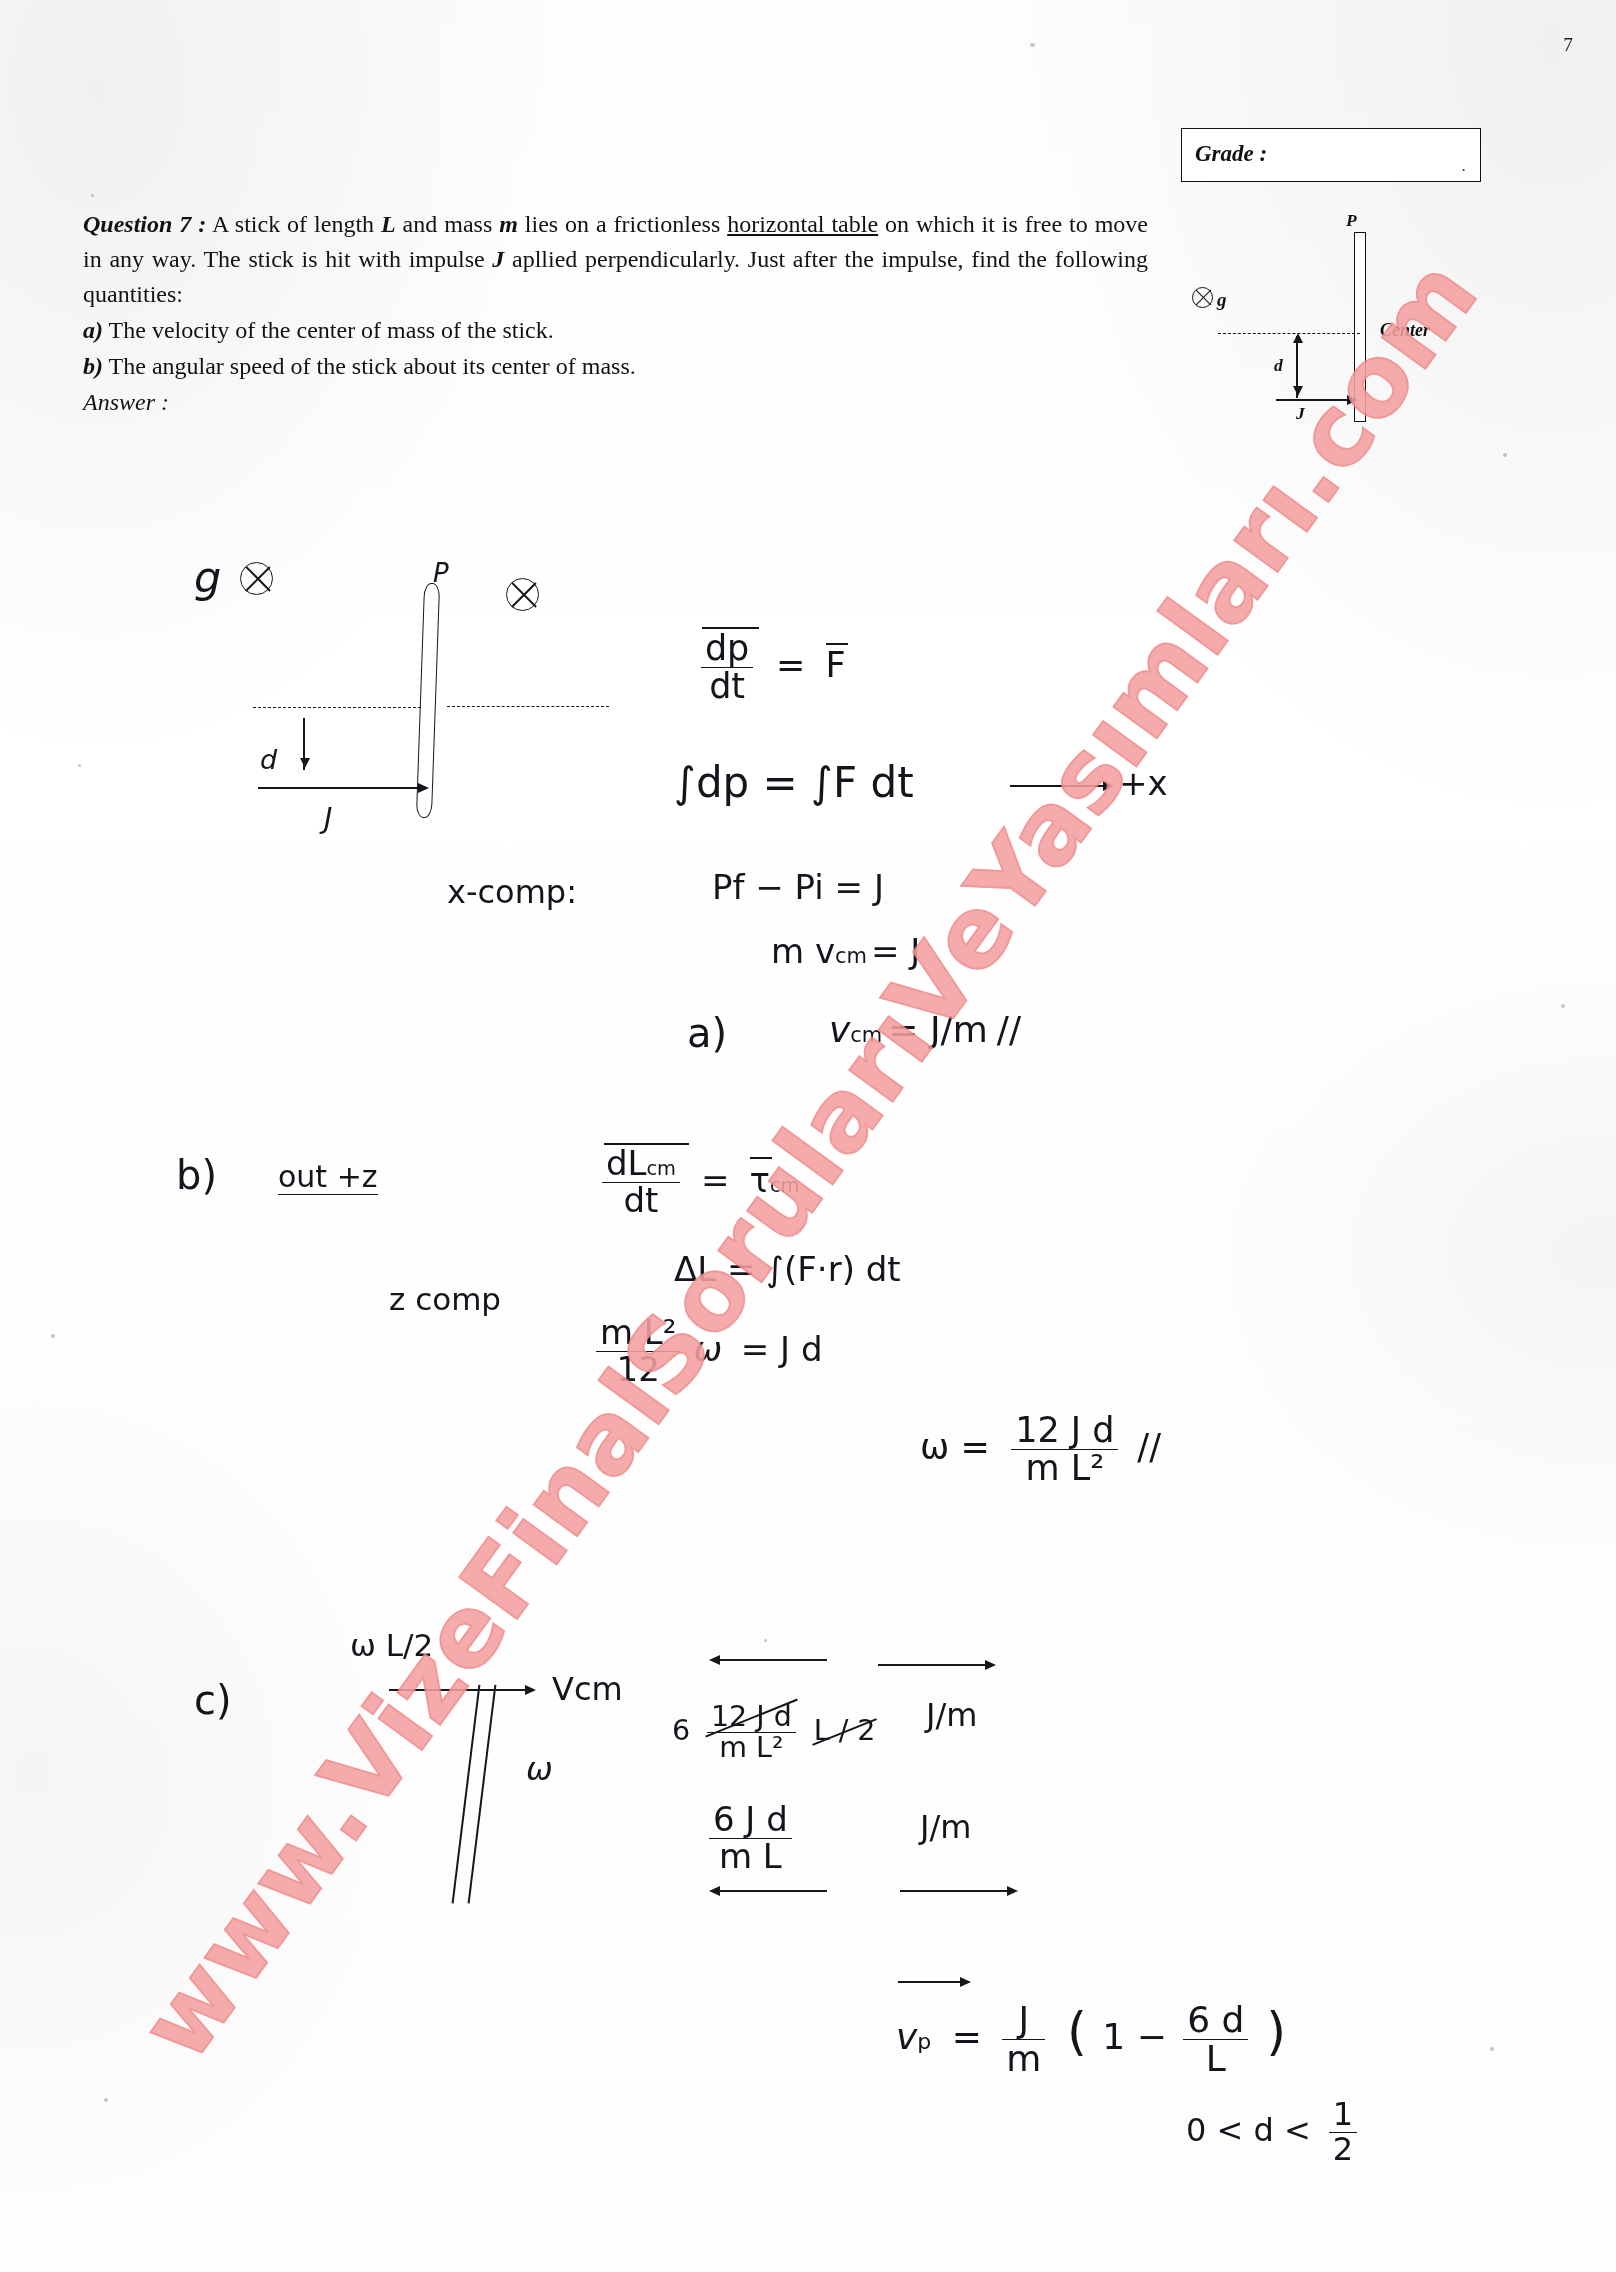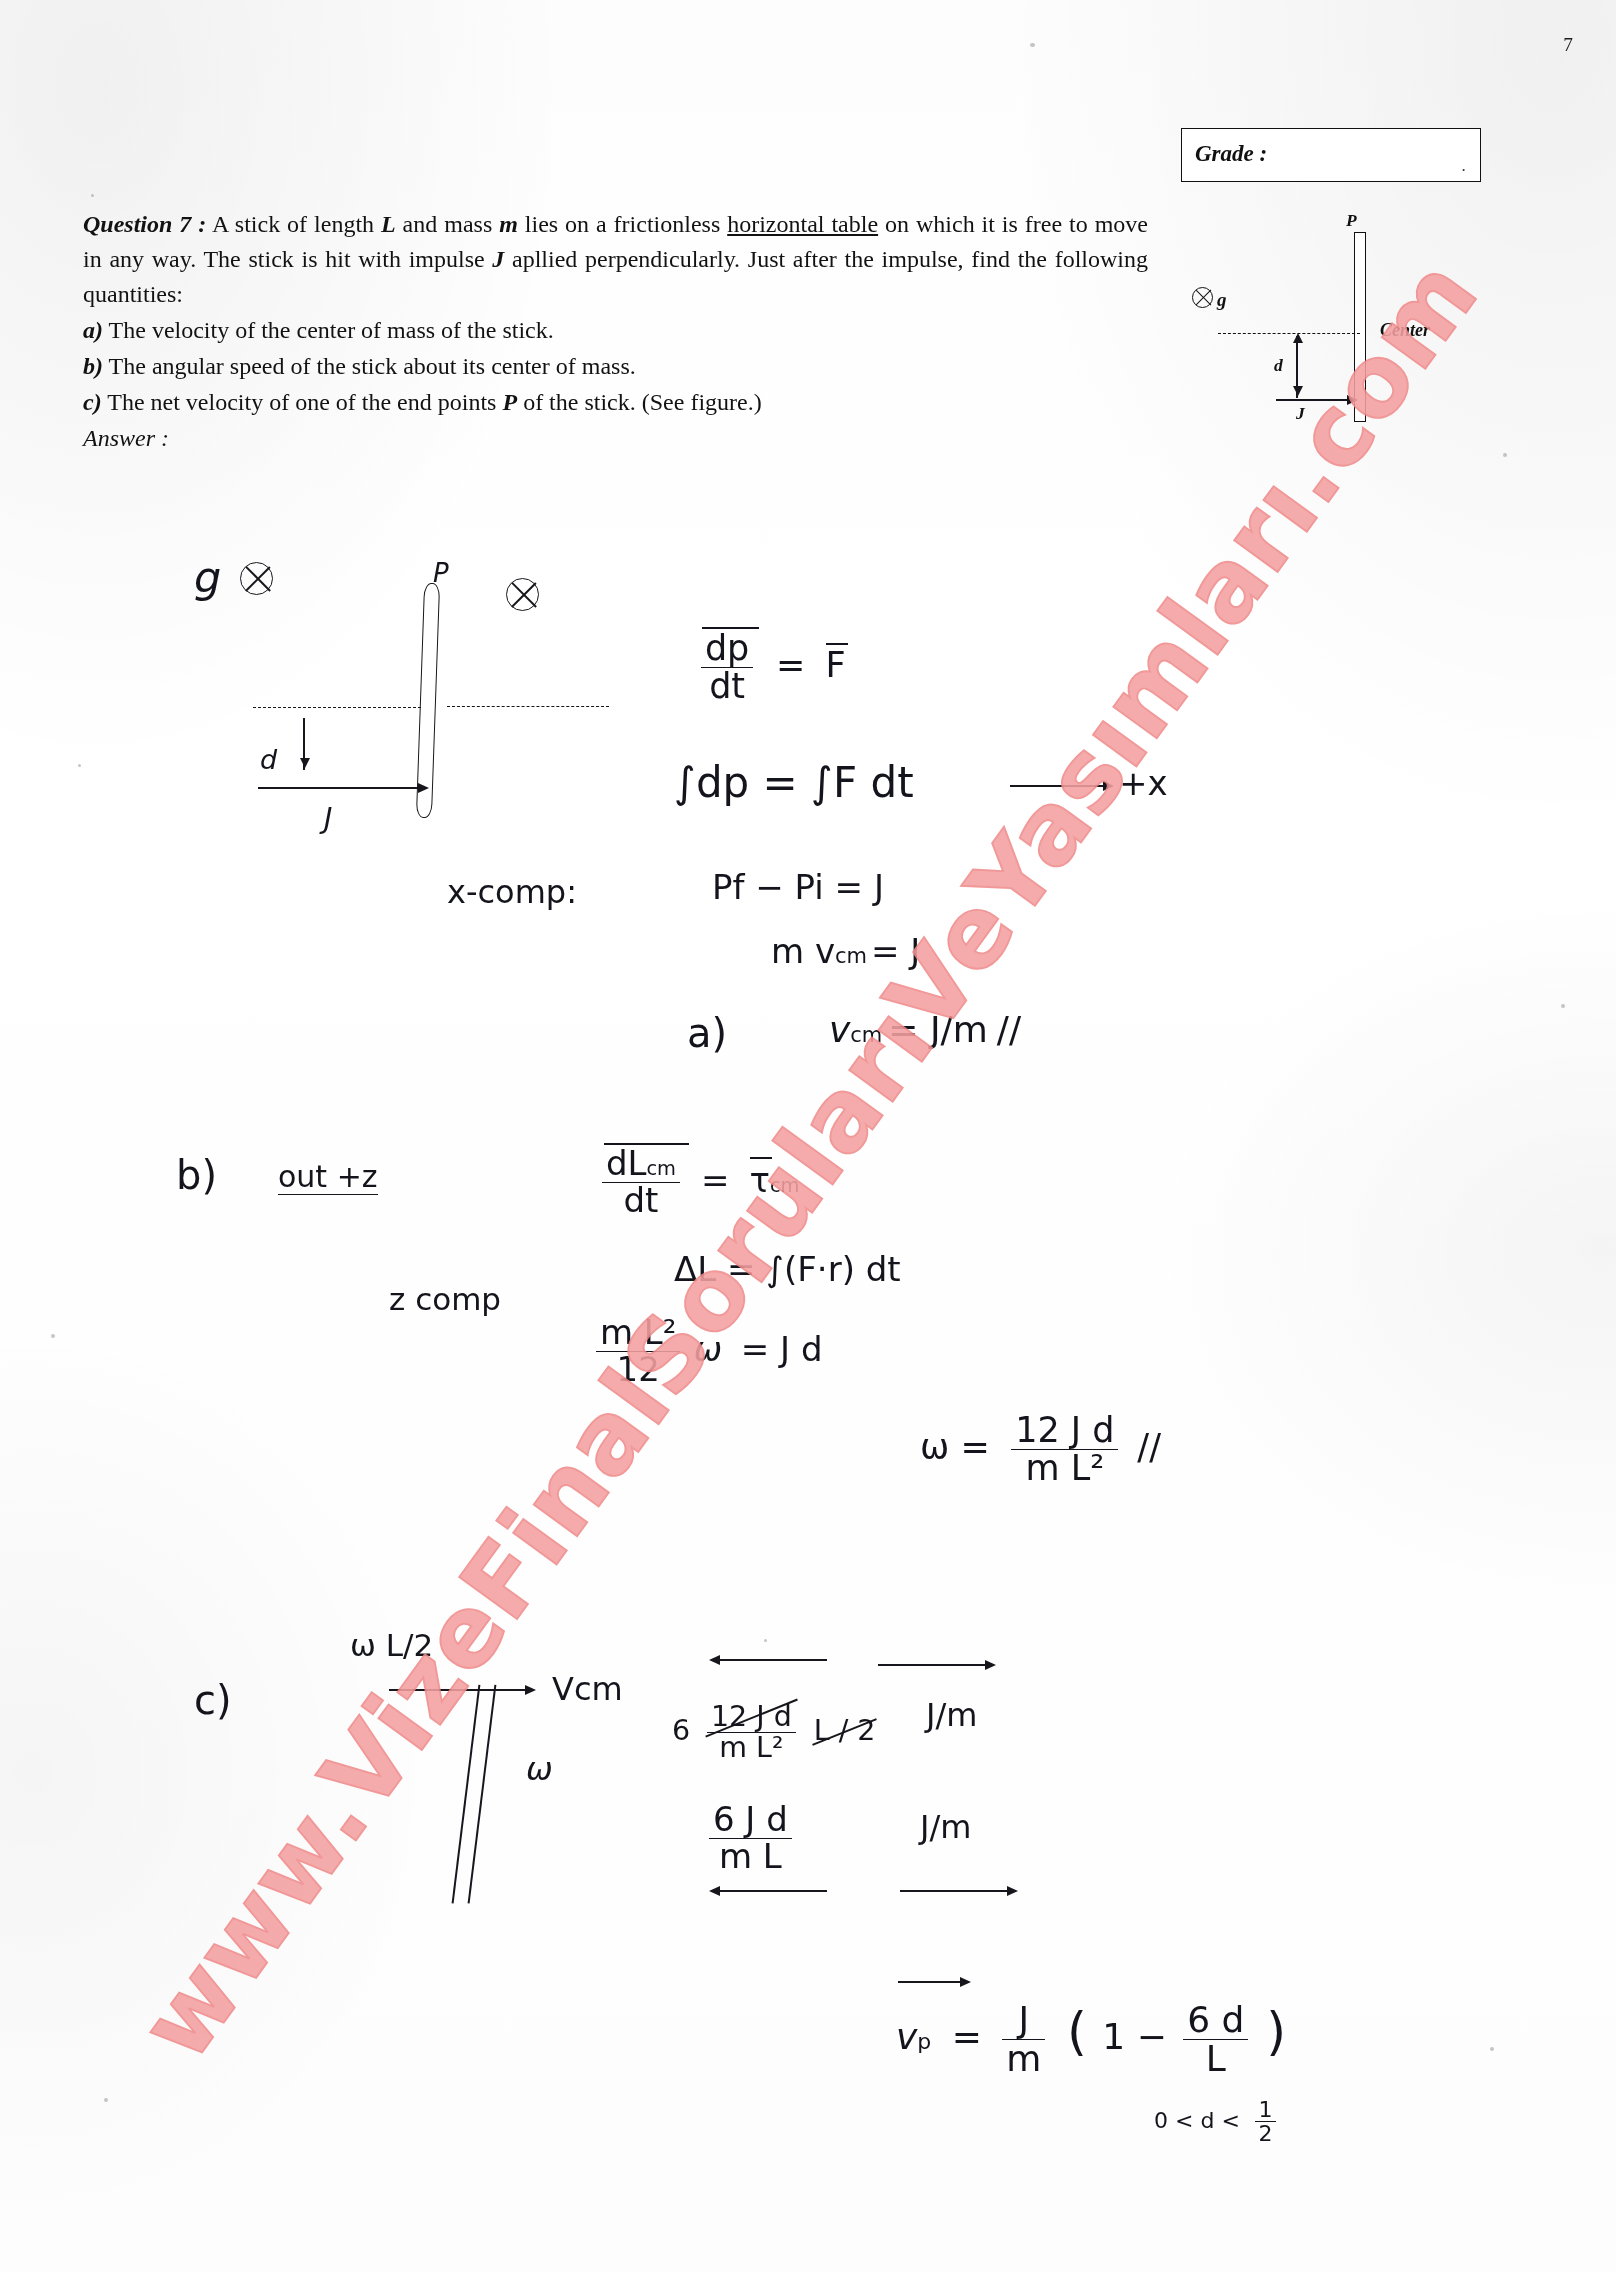--- a/index.html
+++ b/index.html
@@ -275,23 +275,20 @@
     <span class="q-label">:</span>
     <span>A stick of length </span><span class="bi">L</span><span> and mass </span><span class="bi">m</span><span> lies on a frictionless </span><span class="u">horizontal table</span><span> on which it is free to move in any way. The stick is hit with impulse </span><span class="bi">J</span><span> apllied perpendicularly. Just after the impulse, find the following quantities:</span>
   </p>
   <p>
     <span class="part-label">a)</span><span> The velocity of the center of mass of the stick.</span>
   </p>
   <p>
     <span class="part-label">b)</span><span> The angular speed of the stick about its center of mass.</span>
   </p>
   <p>
-    <span class="part-label">c)</span><span> The net velocity of one of the end points </span><span class="bi">P</span><span> of the stick. (See figure.)</span>
-  </p>
-  <p>
     <span class="answer-label">Answer :</span>
   </p>
 </div>
 
 <div class="fig-printed">
   <div class="label-P">P</div>
   <div class="stick"></div>
   <div class="g-cross"></div>
   <div class="label-g">g</div>
   <div class="dash-line"></div>
@@ -419,21 +416,21 @@
   </span>
   <span style="margin-left:10.4px;font-size:51px;">(</span>
   <span style="margin-left:3.9px;">1 −</span>
   <span class="frac" style="margin-left:5px;">
     <span class="num">6 d</span>
     <span class="den">L</span>
   </span>
   <span style="margin-left:6.5px;font-size:51px;">)</span>
 </div>
 
-<div class="hw" style="left:1154px;top:2098px;font-size:22px;">
+<div class="hw" style="left:1186px;top:2098px;font-size:32px;">
   <span>0 &lt; d &lt;</span>
   <span class="frac" style="margin-left:7.8px;">
     <span class="num">1</span>
     <span class="den">2</span>
   </span>
 </div>
 
 <div class="watermark">www.VizeFinalSorularıVeYasımları.com</div>
 
 

